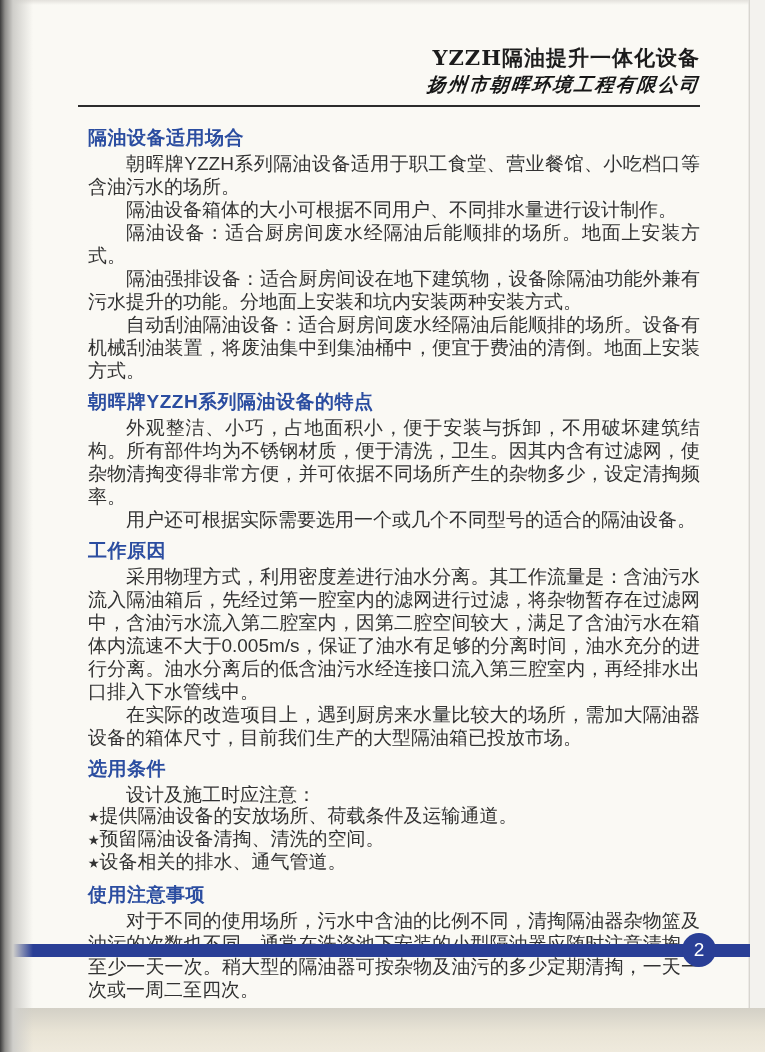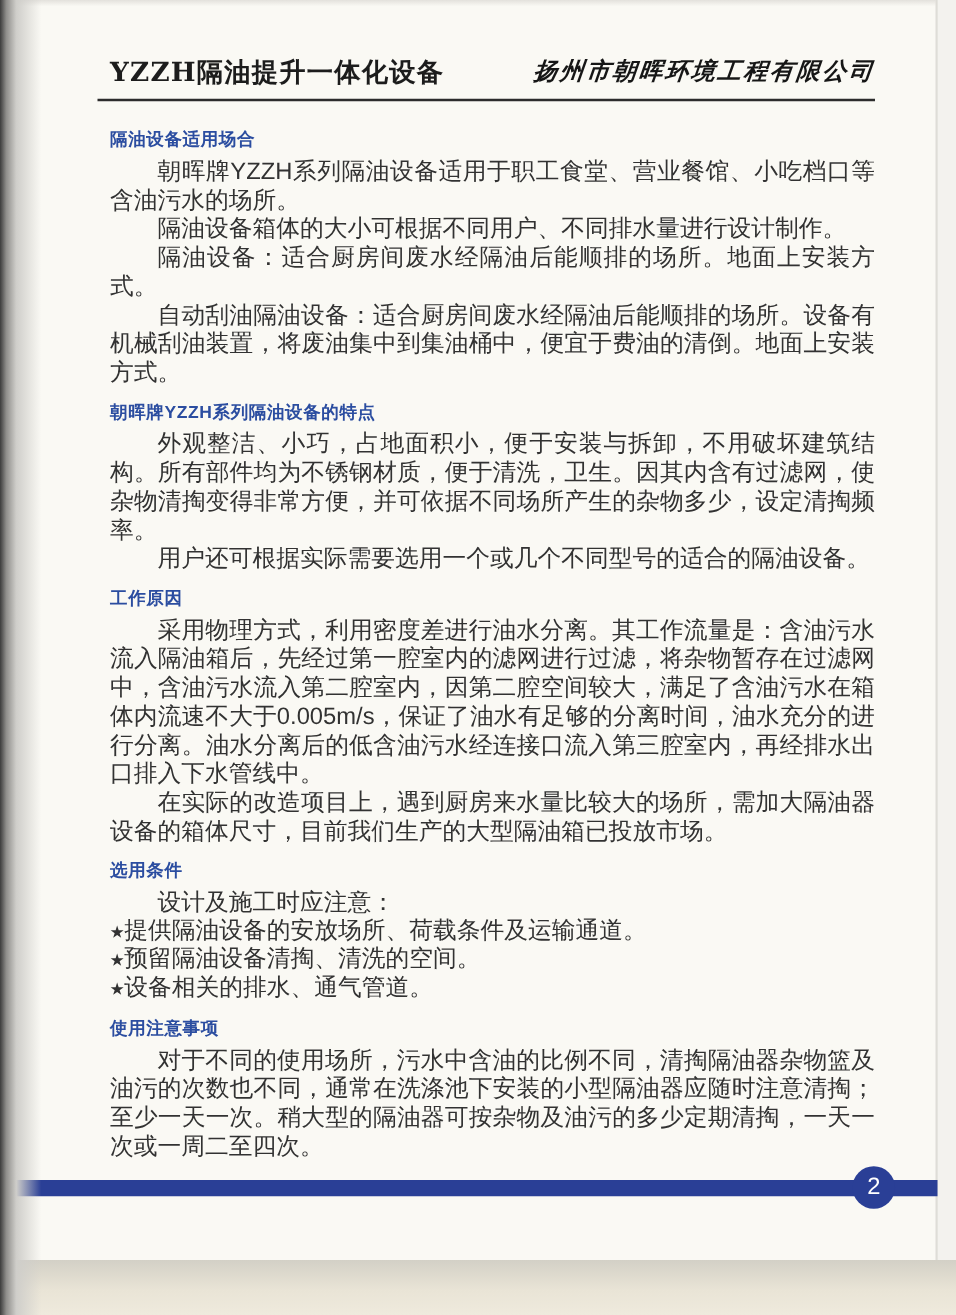--- a/index.html
+++ b/index.html
@@ -32,35 +32,35 @@
   .edge-bottom{
     position:absolute;left:0;bottom:0;width:765px;height:44px;z-index:4;
     background:linear-gradient(180deg,#d3d0c6 0%,#e9e4d6 55%,#efeadd 100%);
   }
   .edge-top{
     position:absolute;left:0;top:0;width:765px;height:5px;z-index:4;
     background:linear-gradient(180deg,#e3e1dc,rgba(250,249,244,0));
   }
 
   .inner{padding:44px 48px 0 80px;}
-  header{display:flex;justify-content:space-between;align-items:flex-start;}
+  header{display:flex;justify-content:space-between;align-items:flex-end;flex-direction:column;}
   .doc-title{
     font-family:"DejaVu Serif",serif;font-weight:700;font-size:21px;
     color:#1c1c1c;letter-spacing:1px;white-space:nowrap;
   }
   .company{
     font-family:"DejaVu Serif",serif;font-style:italic;font-weight:700;
     font-size:19px;color:#161616;letter-spacing:2px;transform:skewX(-6deg);
     white-space:nowrap;
   }
   .rule{border-bottom:2px solid var(--rule);margin:7px 0 0 -10px;}
 
   main{display:block;}
   section h2{
-    font-family:"Liberation Sans",sans-serif;font-weight:bold;font-size:14px;
+    font-family:"Liberation Sans",sans-serif;font-weight:bold;font-size:19px;
     line-height:25px;color:var(--heading);margin:7px 0 2px;letter-spacing:0.5px;
   }
   main section:first-child h2{margin-top:18px;}
   p.para,p.bullet{
     font-size:19px;line-height:23px;color:var(--body-text);
     text-align:justify;
   }
   p.para{text-indent:2em;}
   p.bullet{text-indent:0;font-family:Liberation Mono, monospace;}
 
@@ -85,20 +85,21 @@
         <div class="doc-title">YZZH隔油提升一体化设备</div>
         <div class="company">扬州市朝晖环境工程有限公司</div>
       </header>
       <div class="rule"></div>
       <main id="sections-root">
           <section>
             <h2>隔油设备适用场合</h2>
             <p class="para">朝晖牌YZZH系列隔油设备适用于职工食堂、营业餐馆、小吃档口等含油污水的场所。</p>
             <p class="para">隔油设备箱体的大小可根据不同用户、不同排水量进行设计制作。</p>
             <p class="para">隔油设备：适合厨房间废水经隔油后能顺排的场所。地面上安装方式。</p>
+            <p class="para">隔油强排设备：适合厨房间设在地下建筑物，设备除隔油功能外兼有污水提升的功能。分地面上安装和坑内安装两种安装方式。</p>
             <p class="para">自动刮油隔油设备：适合厨房间废水经隔油后能顺排的场所。设备有机械刮油装置，将废油集中到集油桶中，便宜于费油的清倒。地面上安装方式。</p>
           </section>
           <section>
             <h2>朝晖牌YZZH系列隔油设备的特点</h2>
             <p class="para">外观整洁、小巧，占地面积小，便于安装与拆卸，不用破坏建筑结构。所有部件均为不锈钢材质，便于清洗，卫生。因其内含有过滤网，使杂物清掏变得非常方便，并可依据不同场所产生的杂物多少，设定清掏频率。</p>
             <p class="para">用户还可根据实际需要选用一个或几个不同型号的适合的隔油设备。</p>
           </section>
           <section>
             <h2>工作原因</h2>
             <p class="para">采用物理方式，利用密度差进行油水分离。其工作流量是：含油污水流入隔油箱后，先经过第一腔室内的滤网进行过滤，将杂物暂存在过滤网中，含油污水流入第二腔室内，因第二腔空间较大，满足了含油污水在箱体内流速不大于0.005m/s，保证了油水有足够的分离时间，油水充分的进行分离。油水分离后的低含油污水经连接口流入第三腔室内，再经排水出口排入下水管线中。</p>

